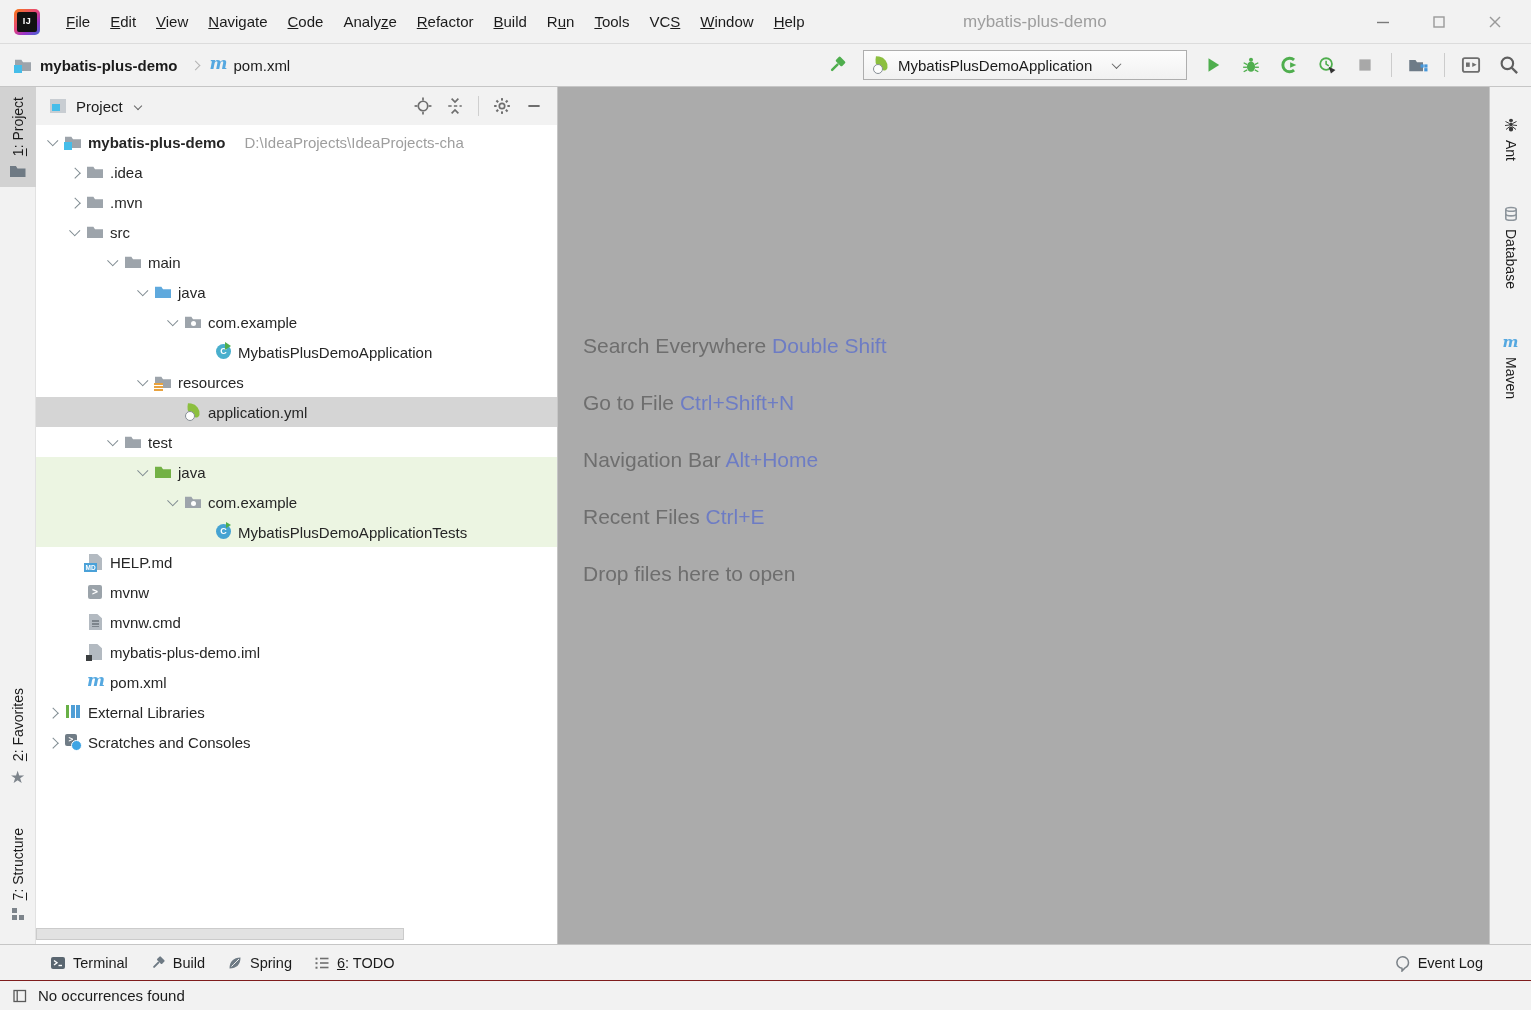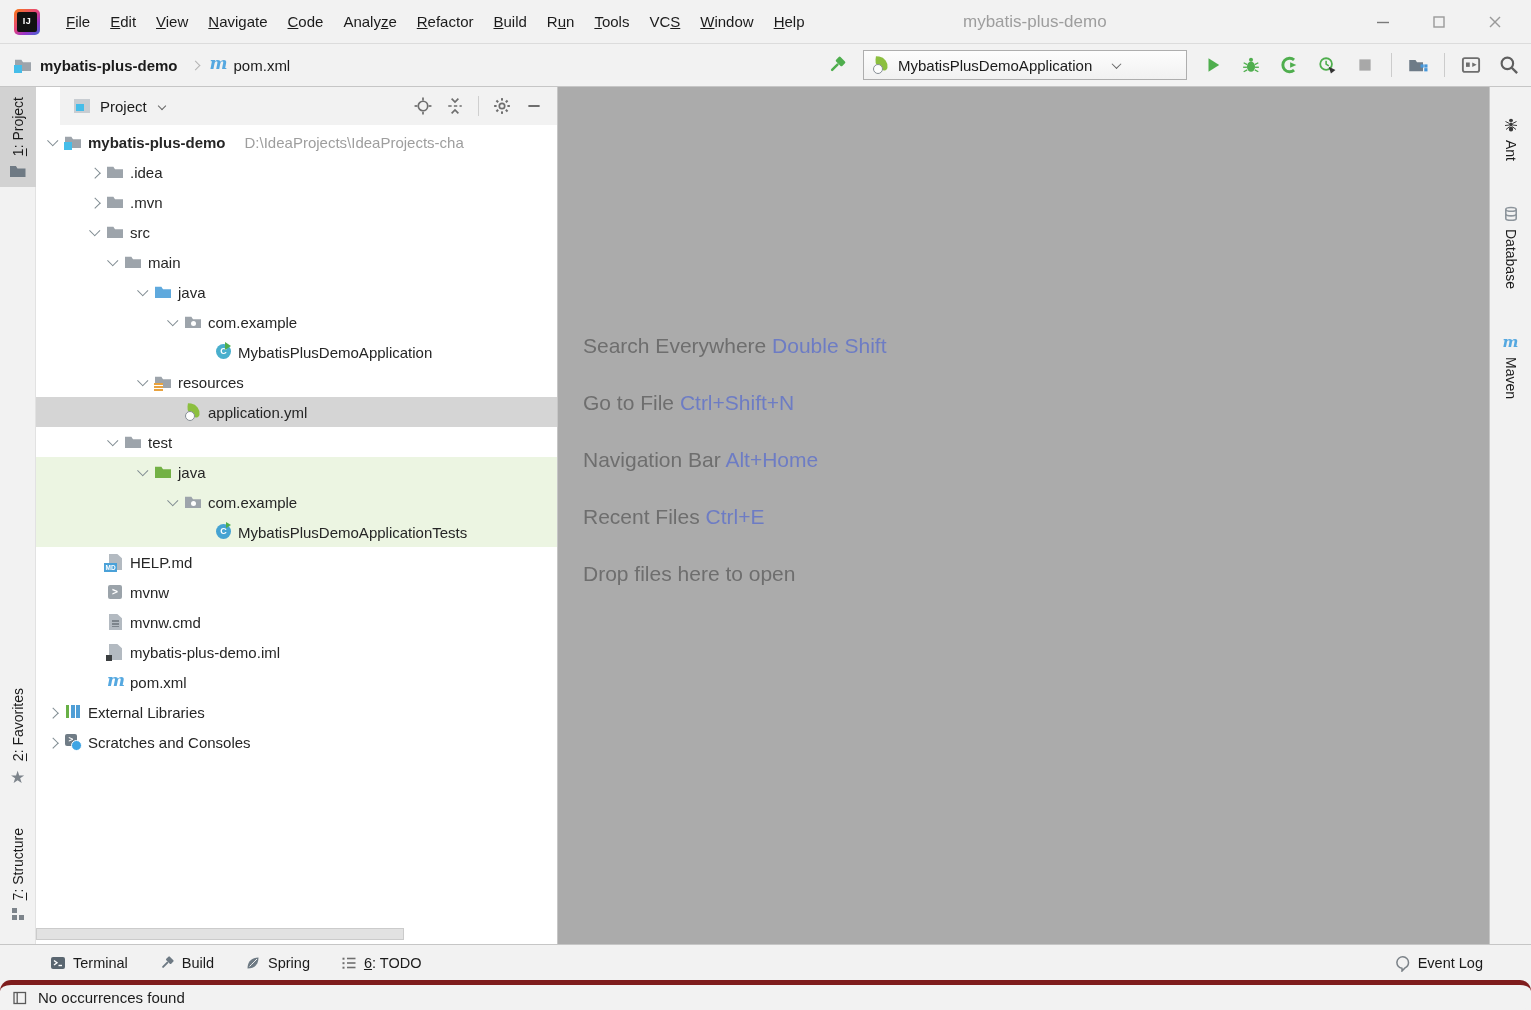--- a/index.html
+++ b/index.html
@@ -48,35 +48,35 @@
   .vtab { display:flex; flex-direction:column; align-items:center; gap:8px; padding:10px 0; width:36px; }
   .vtab.active { background:#d2d2d2; }
   .vtext-up { writing-mode:vertical-rl; transform:rotate(180deg); font-size:14px; color:#1b1b1b; }
   .vtext-down { writing-mode:vertical-rl; font-size:14px; color:#1b1b1b; }
   .stripe-spacer { flex:1; }
 
   
   .panel { width:522px; flex:none; background:#fff; display:flex; flex-direction:column;
            border-right:1px solid #c6c6c6; position:relative; }
   .panel-head { height:38px; flex:none; background:#f2f2f2; display:flex; align-items:center;
-                padding:0 10px 0 14px; gap:6px;margin-left:24px; }
+                padding:0 10px 0 14px; gap:6px; }
   .panel-title { font-size:15px; color:#1b1b1b; margin-left:4px; }
   .panel-chev { width:6px; height:6px; border-right:1.4px solid #666; border-bottom:1.4px solid #666;
                 transform:rotate(45deg); margin-left:6px; }
   .ph-spacer { flex:1; }
   .ph-ic { width:26px; height:26px; display:flex; align-items:center; justify-content:center; }
   .ph-sep { width:1px; height:20px; background:#cfcfcf; margin:0 4px; }
   .win-ic { width:16px; height:14px; border:0; background:#c8cdd2; position:relative; flex:none; }
   .win-ic::after { content:""; position:absolute; left:2px; bottom:2px; width:8px; height:7px; background:#45bde9; }
 
   .tree { flex:1; overflow:hidden; padding-top:2px; font-size:15px; color:#262626; }
   .row { height:30px; display:flex; align-items:center; white-space:nowrap; }
   .row.sel { background:#d5d5d5; }
   .row.green { background:#ecf5e2; }
-  .lvl0 { padding-left:6px; } .lvl1 { padding-left:48px; } .lvl2 { padding-left:66px; }
+  .lvl0 { padding-left:6px; } .lvl1 { padding-left:28px; } .lvl2 { padding-left:66px; }
   .lvl3 { padding-left:96px; } .lvl4 { padding-left:126px; } .lvl5 { padding-left:156px; }
   .chev { width:22px; height:22px; flex:none; display:inline-flex; align-items:center; justify-content:center; }
   .chev::before { content:""; width:6.5px; height:6.5px; border-right:1.6px solid #7f8b91; border-bottom:1.6px solid #7f8b91; }
   .chev[data-chev="down"]::before { transform:rotate(45deg) translate(-1px,-1px); }
   .chev[data-chev="right"]::before { transform:rotate(-45deg) translate(-1px,1px); }
   .chev[data-chev="none"]::before { display:none; }
   .lbl { margin-left:5px; }
   .row.root .lbl { font-weight:bold; }
   .path { margin-left:19px; color:#9e9e9e; }
 
@@ -133,27 +133,27 @@
   .sc-row { font-size:21px; margin-bottom:33px; color:#6e6e6e; }
   .sc-keys { color:#6d7cc4; }
 
   
   .stripe-right { width:42px; flex:none; background:#f2f2f2; border-left:1px solid #c6c6c6;
                   display:flex; flex-direction:column; align-items:center; padding-top:30px; gap:45px; }
   .rtab { display:flex; flex-direction:column; align-items:center; gap:7px; }
 
   
   .bottombar { height:36px; flex:none; background:#f2f2f2; border-top:1px solid #c6c6c6;
-               display:flex; align-items:center; padding:0 48px 0 50px; gap:31px; font-size:14.5px; color:#1b1b1b; }
+               display:flex; align-items:center; padding:0 48px 0 50px; gap:22px; font-size:14.5px; color:#1b1b1b; }
   .btab { display:flex; align-items:center; gap:7px; }
   .bb-spacer { flex:1; }
 
   
-  .statusbar { height:30px; flex:none; background:#f2f2f2; border-top:5px solid #7f1d1d;
-               display:flex; align-items:center; padding-left:12px; gap:10px; font-size:15px; color:#1b1b1b;border-radius:11px; }
+  .statusbar { height:30px; flex:none; background:#f2f2f2; border-top:1px solid #7f1d1d;
+               display:flex; align-items:center; padding-left:12px; gap:10px; font-size:15px; color:#1b1b1b; }
 
   .ic16 { width:16px; height:16px; flex:none; display:inline-flex; }
   .star { font-size:17px; color:#7d848b; line-height:16px; }
   .struct-ic { width:12px; height:12px; position:relative; }
   .struct-ic::before { content:""; position:absolute; left:0; top:0; width:5px; height:5px; background:#7d848b;
     box-shadow:7px 7px 0 #7d848b, 0 7px 0 #7d848b; }
   .maven-m { font:italic bold 15px/16px "DejaVu Serif",serif; color:#55a8e0; }
   .mini-folder { width:16px; height:13px; background:#6f7a84;
     clip-path:polygon(0 14%, 40% 14%, 50% 34%, 100% 34%, 100% 100%, 0 100%); }
 </style>

